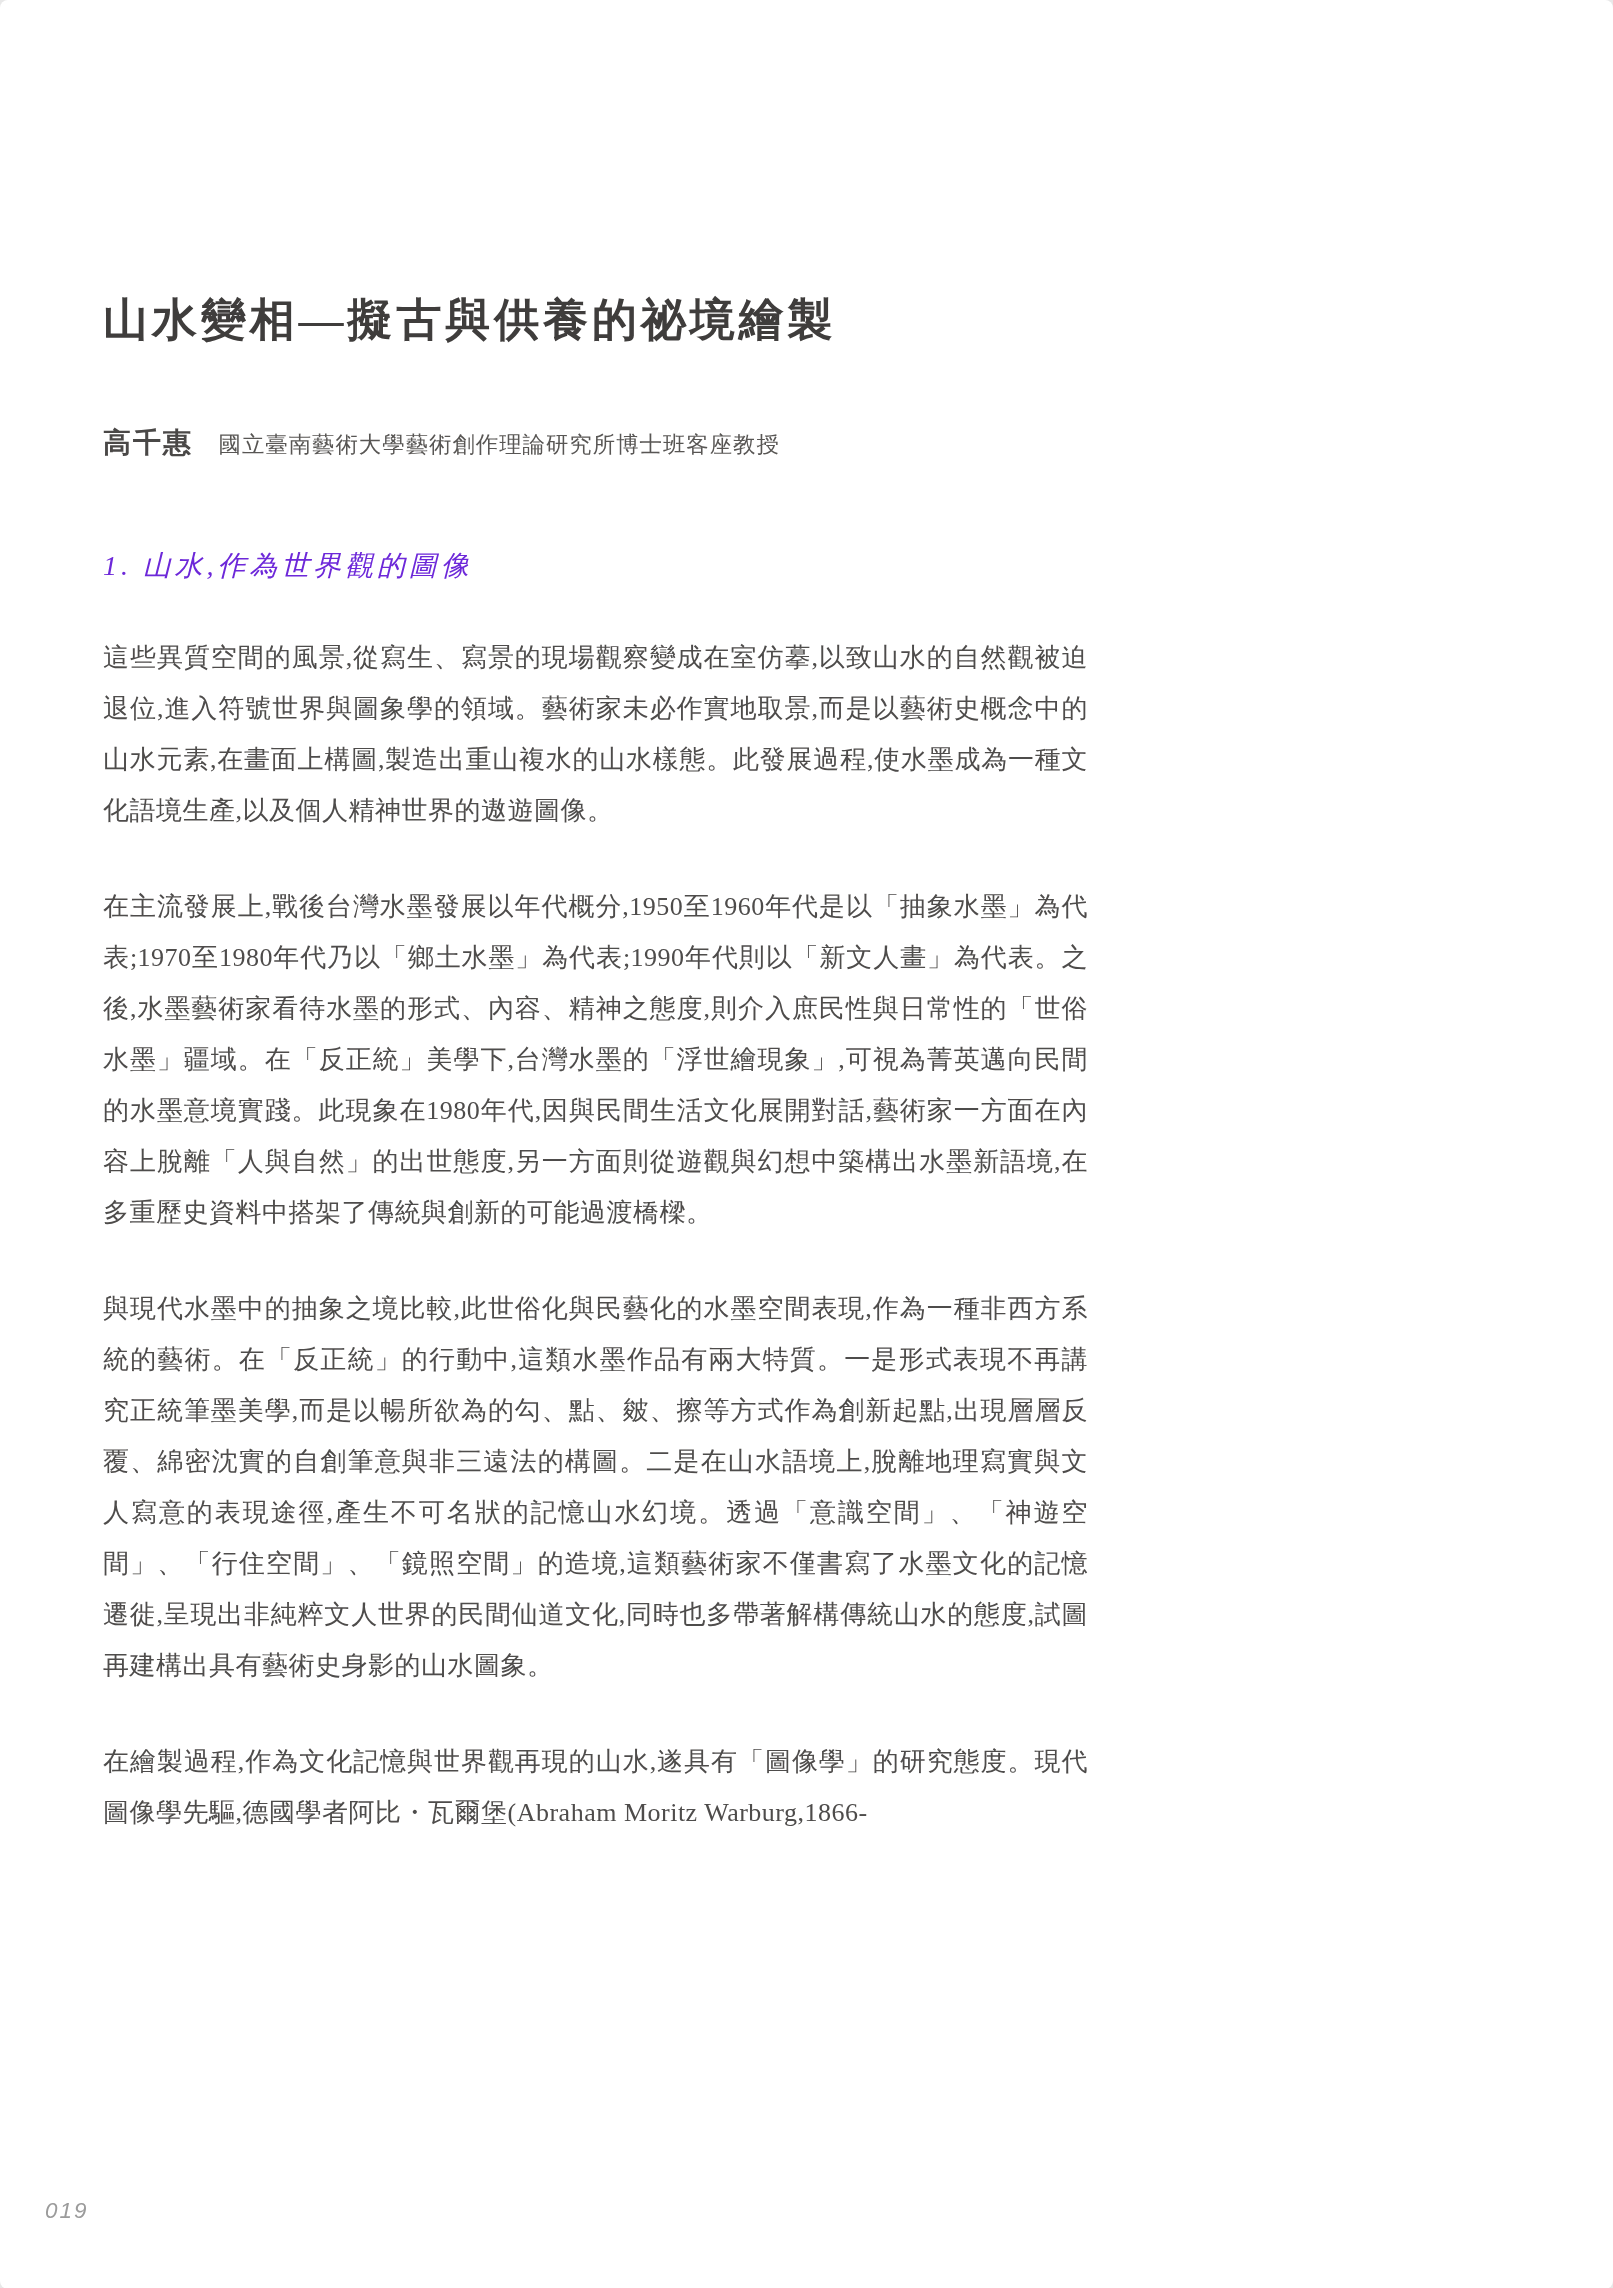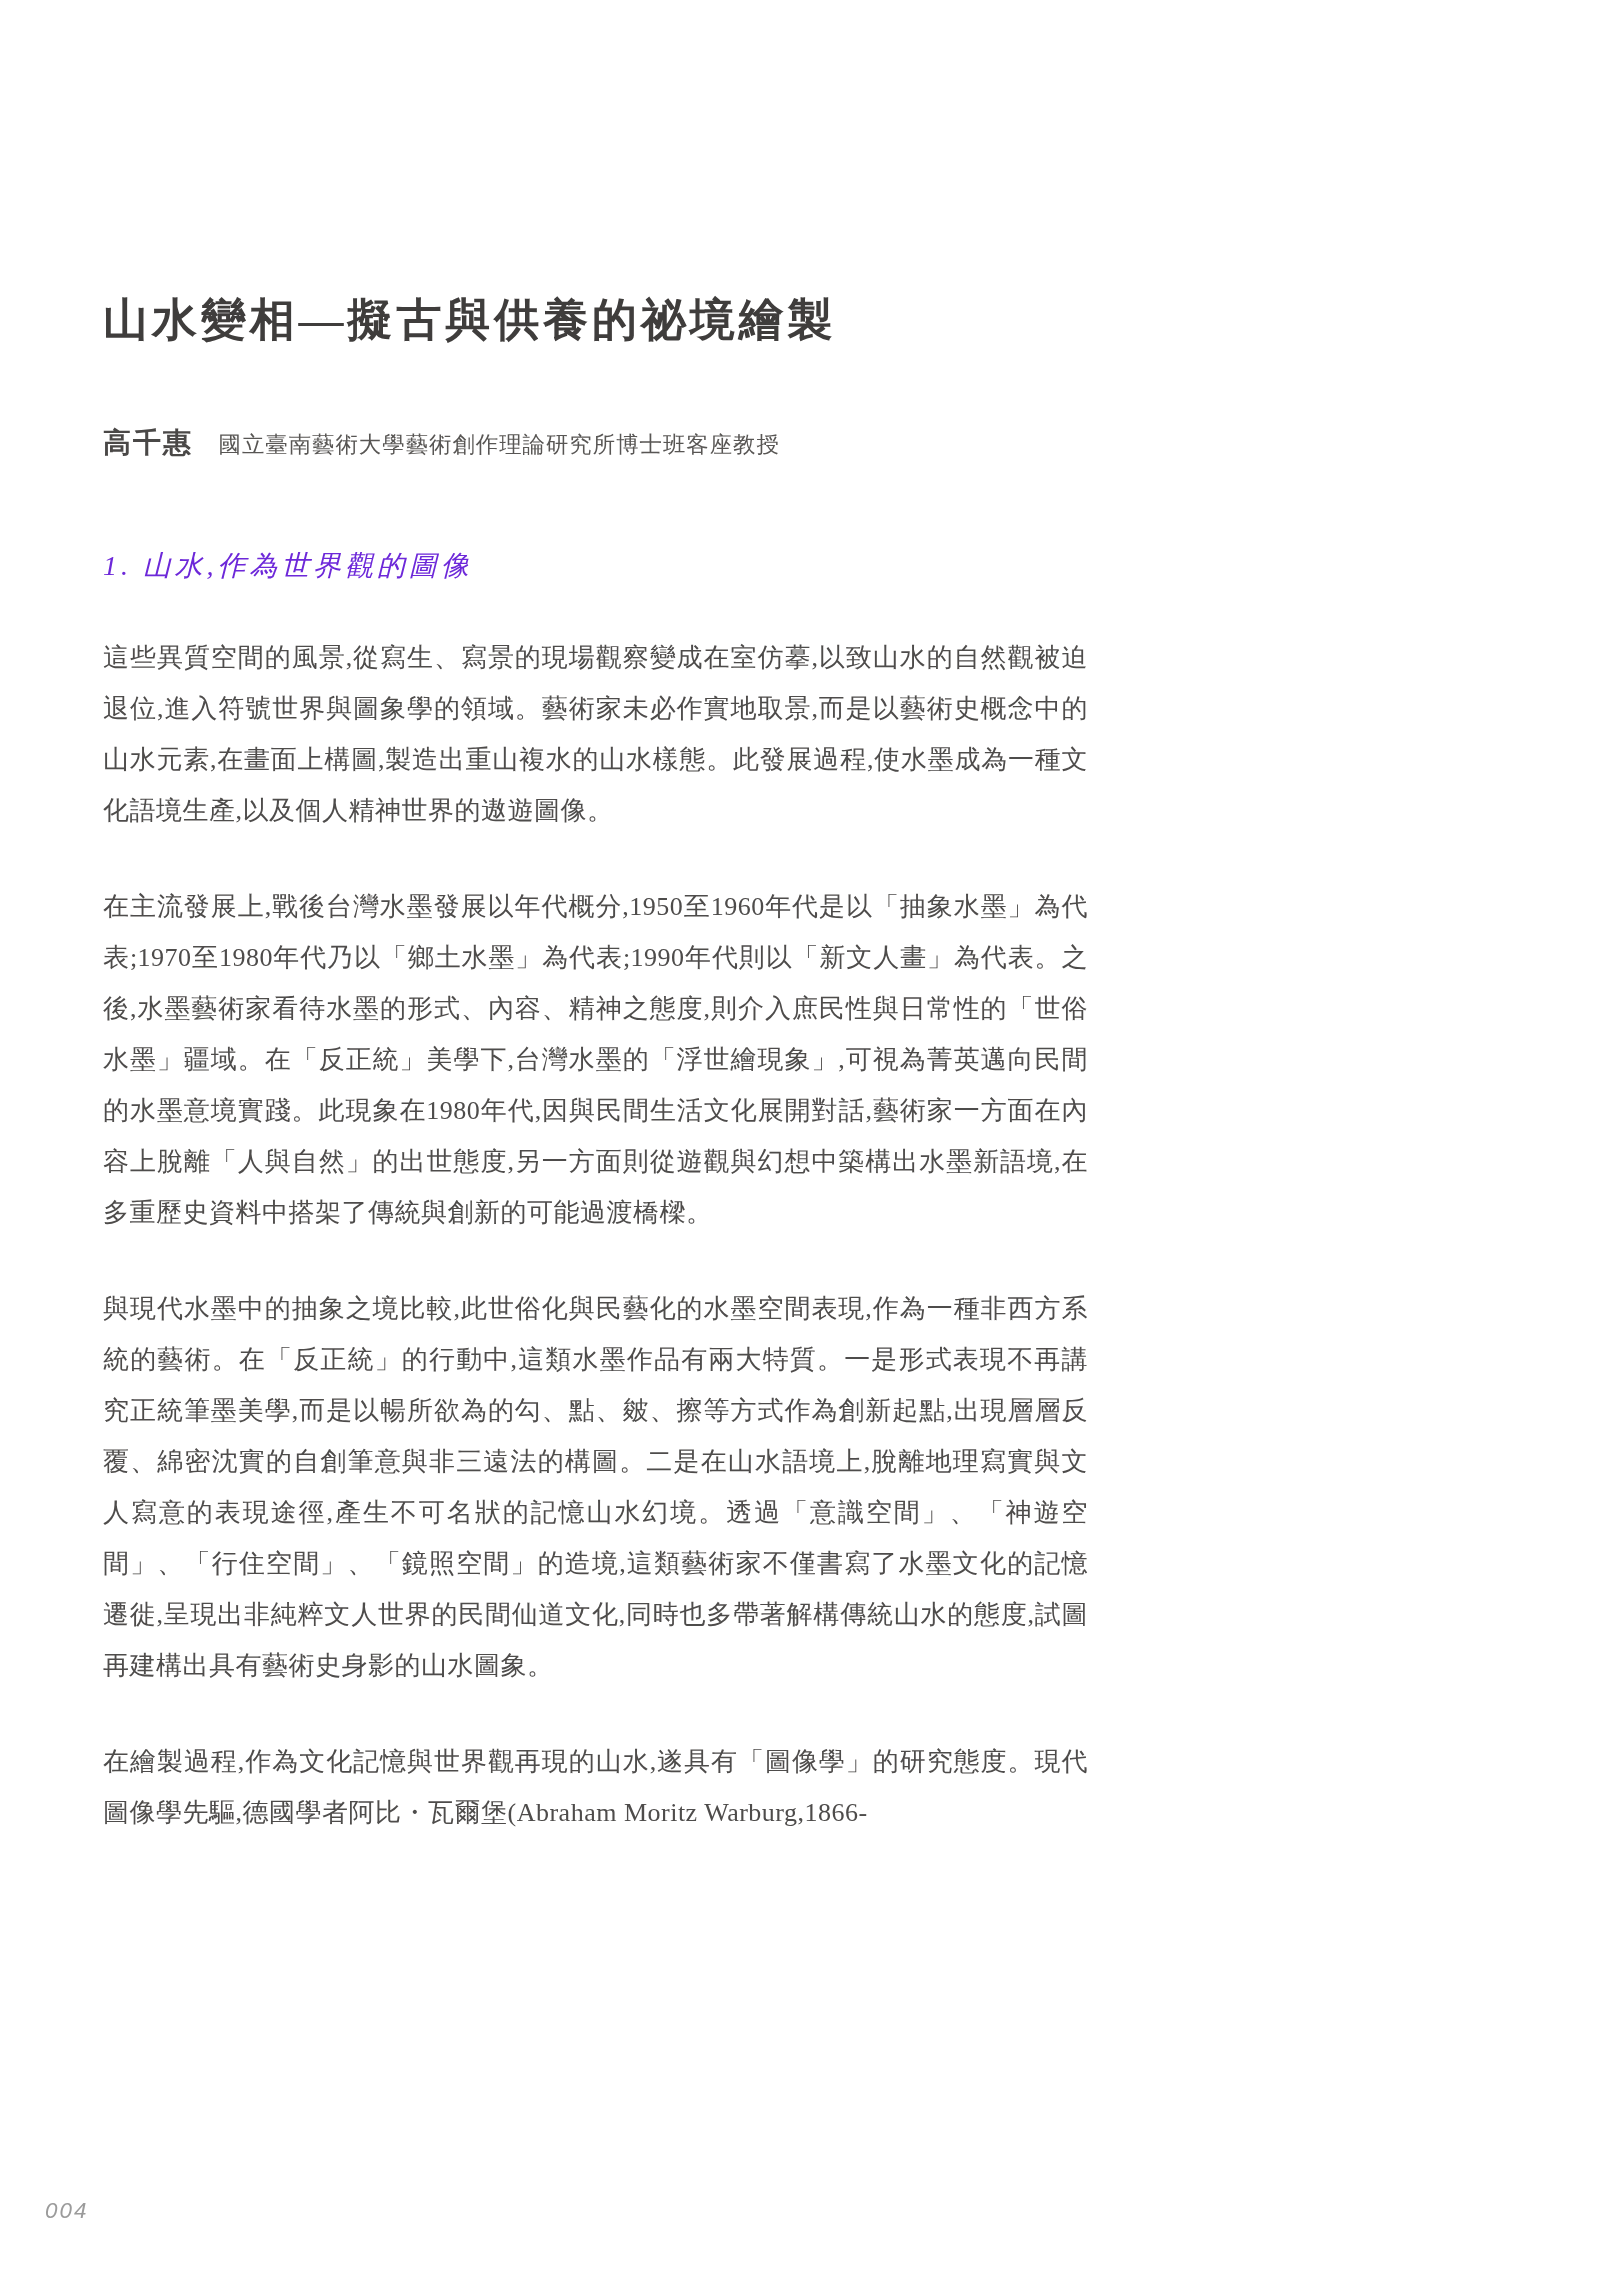--- a/index.html
+++ b/index.html
@@ -8,20 +8,21 @@
     background: #e8e8e8;
   }
   .page {
     position: relative;
     width: 1613px;
     height: 2289px;
     margin: 0 auto;
     background: #ffffff;
     overflow: hidden;
     font-family: "Liberation Serif", "DejaVu Serif", serif;
+    border-radius: 8px;
   }
   .title {
     position: absolute;
     left: 103px;
     top: 293px;
     width: 1170px;
     margin: 0;
     font-size: 45px;
     line-height: 55px;
     font-weight: 700;
@@ -101,16 +102,16 @@
 
   <h2 class="section-heading">1. 山水,作為世界觀的圖像</h2>
 
   <div class="doc-body">
     <p class="para">這些異質空間的風景,從寫生、寫景的現場觀察變成在室仿摹,以致山水的自然觀被迫退位,進入符號世界與圖象學的領域。藝術家未必作實地取景,而是以藝術史概念中的山水元素,在畫面上構圖,製造出重山複水的山水樣態。此發展過程,使水墨成為一種文化語境生產,以及個人精神世界的遨遊圖像。</p>
     <p class="para">在主流發展上,戰後台灣水墨發展以年代概分,1950至1960年代是以「抽象水墨」為代表;1970至1980年代乃以「鄉土水墨」為代表;1990年代則以「新文人畫」為代表。之後,水墨藝術家看待水墨的形式、內容、精神之態度,則介入庶民性與日常性的「世俗水墨」疆域。在「反正統」美學下,台灣水墨的「浮世繪現象」,可視為菁英邁向民間的水墨意境實踐。此現象在1980年代,因與民間生活文化展開對話,藝術家一方面在內容上脫離「人與自然」的出世態度,另一方面則從遊觀與幻想中築構出水墨新語境,在多重歷史資料中搭架了傳統與創新的可能過渡橋樑。</p>
     <p class="para">與現代水墨中的抽象之境比較,此世俗化與民藝化的水墨空間表現,作為一種非西方系統的藝術。在「反正統」的行動中,這類水墨作品有兩大特質。一是形式表現不再講究正統筆墨美學,而是以暢所欲為的勾、點、皴、擦等方式作為創新起點,出現層層反覆、綿密沈實的自創筆意與非三遠法的構圖。二是在山水語境上,脫離地理寫實與文人寫意的表現途徑,產生不可名狀的記憶山水幻境。透過「意識空間」、「神遊空間」、「行住空間」、「鏡照空間」的造境,這類藝術家不僅書寫了水墨文化的記憶遷徙,呈現出非純粹文人世界的民間仙道文化,同時也多帶著解構傳統山水的態度,試圖再建構出具有藝術史身影的山水圖象。</p>
     <p class="para">在繪製過程,作為文化記憶與世界觀再現的山水,遂具有「圖像學」的研究態度。現代圖像學先驅,德國學者阿比・瓦爾堡(Abraham Moritz Warburg,1866-</p>
   </div>
 
-  <span class="page-number">004</span>
+  <span class="page-number">019</span>
 
 </div>
 
 
 </body></html>

